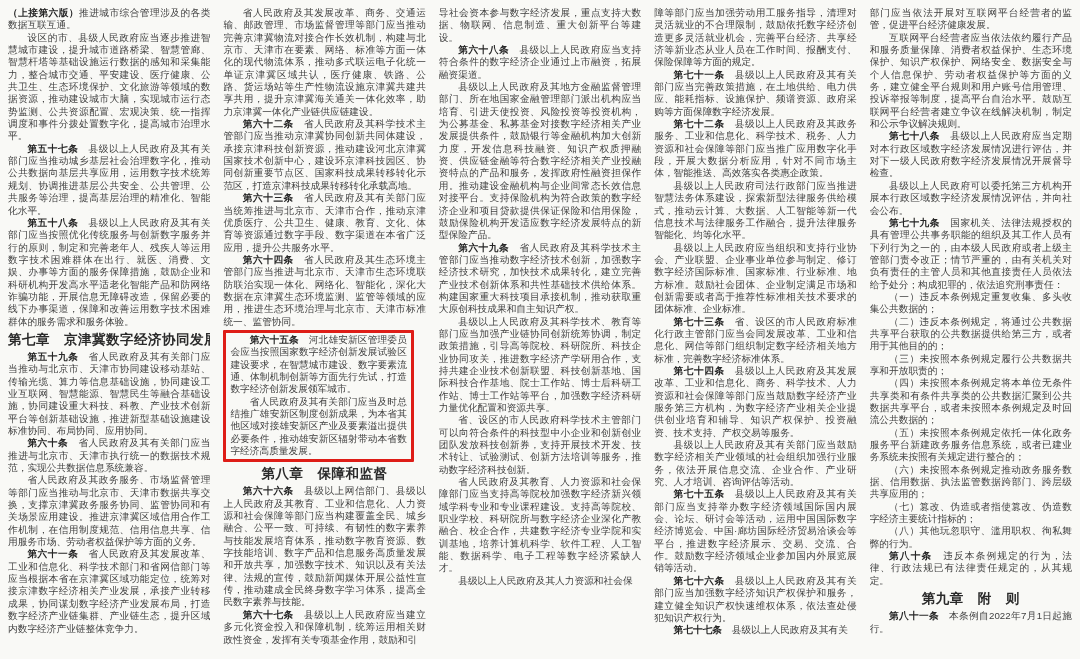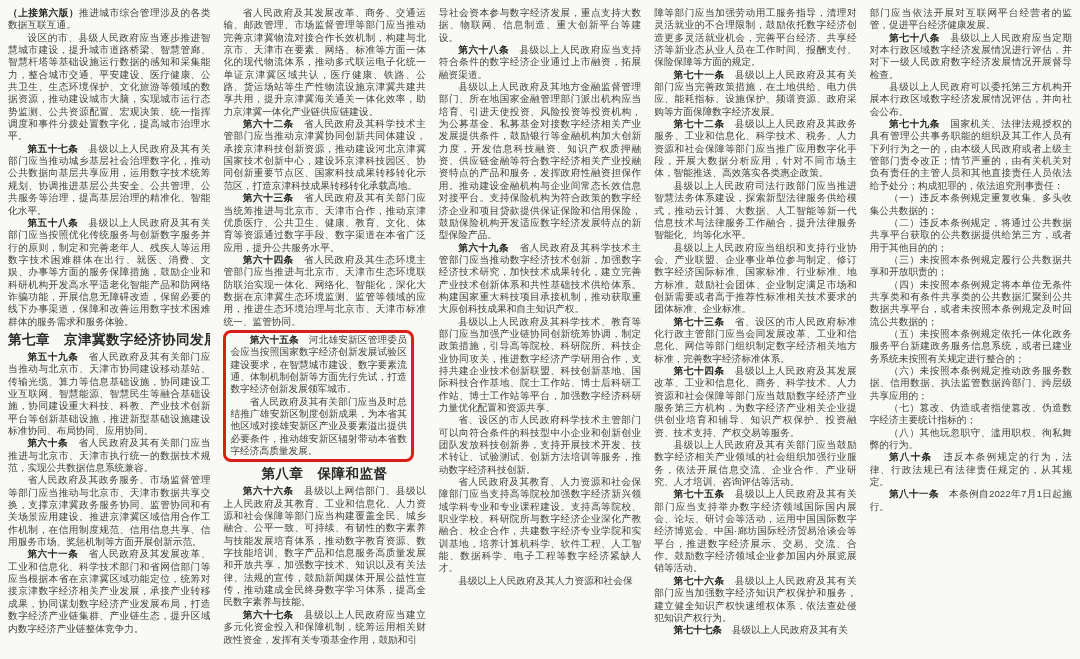--- a/index.html
+++ b/index.html
@@ -53,42 +53,42 @@
     text-align: center;
     font-size: 13.5px;
     line-height: 16px;
     margin: 4px 0 3px 0;
     letter-spacing: 0.5px;
     white-space: nowrap;
     overflow: hidden;
   }
   .redbox {
     border: 3px solid #de1d17;
-    border-radius: 8px;
+    border-radius: 1px;
     margin: 2px 12px 3px 0;
     padding: 1px 4px 2px 4px;
   }
   .redbox .para {
     text-indent: 2em;
   }
 </style>
 </head>
 <body>
 
 <div class="page">
   <div class="columns" id="columns">
       <div class="col">
         <p class="para cont"><span class="label">（上接第六版）</span>推进城市综合管理涉及的各类数据互联互通。</p>
         <p class="para">设区的市、县级人民政府应当逐步推进智慧城市建设，提升城市道路桥梁、智慧管廊、智慧杆塔等基础设施运行数据的感知和采集能力，整合城市交通、平安建设、医疗健康、公共卫生、生态环境保护、文化旅游等领域的数据资源，推动建设城市大脑，实现城市运行态势监测、公共资源配置、宏观决策、统一指挥调度和事件分拨处置数字化，提高城市治理水平。</p>
         <p class="para"><span class="label">第五十七条　</span>县级以上人民政府及其有关部门应当推动城乡基层社会治理数字化，推动公共数据向基层共享应用，运用数字技术统筹规划、协调推进基层公共安全、公共管理、公共服务等治理，提高基层治理的精准化、智能化水平。</p>
         <p class="para"><span class="label">第五十八条　</span>县级以上人民政府及其有关部门应当按照优化传统服务与创新数字服务并行的原则，制定和完善老年人、残疾人等运用数字技术困难群体在出行、就医、消费、文娱、办事等方面的服务保障措施，鼓励企业和科研机构开发高水平适老化智能产品和防网络诈骗功能，开展信息无障碍改造，保留必要的线下办事渠道，保障和改善运用数字技术困难群体的服务需求和服务体验。</p>
         <div class="chapter">第七章　京津冀数字经济协同发展</div>
         <p class="para"><span class="label">第五十九条　</span>省人民政府及其有关部门应当推动与北京市、天津市协同建设移动基站、传输光缆、算力等信息基础设施，协同建设工业互联网、智慧能源、智慧民生等融合基础设施，协同建设重大科技、科教、产业技术创新平台等创新基础设施，推进新型基础设施建设标准协同、布局协同、应用协同。</p>
         <p class="para"><span class="label">第六十条　</span>省人民政府及其有关部门应当推进与北京市、天津市执行统一的数据技术规范，实现公共数据信息系统兼容。</p>
-        <p class="para">省人民政府及其政务服务、市场监督管理等部门应当推动与北京市、天津市数据共享交换，支撑京津冀政务服务协同、监管协同和有关场景应用建设。推进京津冀区域信用合作工作机制，在信用制度规范、信用信息共享、信用服务市场、奖惩机制等方面开展创新示范。</p>
+        <p class="para">省人民政府及其政务服务、市场监督管理等部门应当推动与北京市、天津市数据共享交换，支撑京津冀政务服务协同、监管协同和有关场景应用建设。推进京津冀区域信用合作工作机制，在信用制度规范、信用信息共享、信用服务市场、劳动者权益保护等方面的义务。</p>
         <p class="para"><span class="label">第六十一条　</span>省人民政府及其发展改革、工业和信息化、科学技术部门和省网信部门等应当根据本省在京津冀区域功能定位，统筹对接京津数字经济相关产业发展，承接产业转移成果，协同谋划数字经济产业发展布局，打造数字经济产业链集群、产业链生态，提升区域内数字经济产业链整体竞争力。</p>
       </div>
       <div class="col">
         <p class="para">省人民政府及其发展改革、商务、交通运输、邮政管理、市场监督管理等部门应当推动完善京津冀物流对接合作长效机制，构建与北京市、天津市在要素、网络、标准等方面一体化的现代物流体系，推动多式联运电子化统一单证京津冀区域共认，医疗健康、铁路、公路、货运场站等生产性物流设施京津冀共建共享共用，提升京津冀海关通关一体化效率，助力京津冀一体化产业链供应链建设。</p>
         <p class="para"><span class="label">第六十二条　</span>省人民政府及其科学技术主管部门应当推动京津冀协同创新共同体建设，承接京津科技创新资源，推动建设河北京津冀国家技术创新中心，建设环京津科技园区、协同创新重要节点区、国家科技成果转移转化示范区，打造京津科技成果转移转化承载高地。</p>
         <p class="para"><span class="label">第六十三条　</span>省人民政府及其有关部门应当统筹推进与北京市、天津市合作，推动京津优质医疗、公共卫生、健康、教育、文化、体育等资源通过数字手段、数字渠道在本省广泛应用，提升公共服务水平。</p>
         <p class="para"><span class="label">第六十四条　</span>省人民政府及其生态环境主管部门应当推进与北京市、天津市生态环境联防联治实现一体化、网络化、智能化，深化大数据在京津冀生态环境监测、监管等领域的应用，推进生态环境治理与北京市、天津市标准统一、监管协同。</p>
         <div class="redbox" style="border-color: rgb(222, 29, 23);">
           <p class="para"><span class="label">第六十五条　</span>河北雄安新区管理委员会应当按照国家数字经济创新发展试验区建设要求，在智慧城市建设、数字要素流通、体制机制创新等方面先行先试，打造数字经济创新发展领军城市。</p>
           <p class="para">省人民政府及其有关部门应当及时总结推广雄安新区制度创新成果，为本省其他区域对接雄安新区产业及要素溢出提供必要条件，推动雄安新区辐射带动本省数字经济高质量发展。</p>
@@ -115,28 +115,30 @@
         <p class="para">县级以上人民政府应当组织和支持行业协会、产业联盟、企业事业单位参与制定、修订数字经济国际标准、国家标准、行业标准、地方标准。鼓励社会团体、企业制定满足市场和创新需要或者高于推荐性标准相关技术要求的团体标准、企业标准。</p>
         <p class="para"><span class="label">第七十三条　</span>省、设区的市人民政府标准化行政主管部门应当会同发展改革、工业和信息化、网信等部门组织制定数字经济相关地方标准，完善数字经济标准体系。</p>
         <p class="para"><span class="label">第七十四条　</span>县级以上人民政府及其发展改革、工业和信息化、商务、科学技术、人力资源和社会保障等部门应当鼓励数字经济产业服务第三方机构，为数字经济产业相关企业提供创业培育和辅导、知识产权保护、投资融资、技术支持、产权交易等服务。</p>
         <p class="para">县级以上人民政府及其有关部门应当鼓励数字经济相关产业领域的社会组织加强行业服务，依法开展信息交流、企业合作、产业研究、人才培训、咨询评估等活动。</p>
         <p class="para"><span class="label">第七十五条　</span>县级以上人民政府及其有关部门应当支持举办数字经济领域国际国内展会、论坛、研讨会等活动，运用中国国际数字经济博览会、中国·廊坊国际经济贸易洽谈会等平台，推进数字经济展示、交易、交流、合作。鼓励数字经济领域企业参加国内外展览展销等活动。</p>
         <p class="para"><span class="label">第七十六条　</span>县级以上人民政府及其有关部门应当加强数字经济知识产权保护和服务，建立健全知识产权快速维权体系，依法查处侵犯知识产权行为。</p>
         <p class="para"><span class="label">第七十七条　</span>县级以上人民政府及其有关</p>
       </div>
       <div class="col">
         <p class="para cont">部门应当依法开展对互联网平台经营者的监管，促进平台经济健康发展。</p>
+        <p class="para">互联网平台经营者应当依法依约履行产品和服务质量保障、消费者权益保护、生态环境保护、知识产权保护、网络安全、数据安全与个人信息保护、劳动者权益保护等方面的义务，建立健全平台规则和用户账号信用管理、投诉举报等制度，提高平台自治水平。鼓励互联网平台经营者建立争议在线解决机制，制定和公示争议解决规则。</p>
         <p class="para"><span class="label">第七十八条　</span>县级以上人民政府应当定期对本行政区域数字经济发展情况进行评估，并对下一级人民政府数字经济发展情况开展督导检查。</p>
         <p class="para">县级以上人民政府可以委托第三方机构开展本行政区域数字经济发展情况评估，并向社会公布。</p>
         <p class="para"><span class="label">第七十九条　</span>国家机关、法律法规授权的具有管理公共事务职能的组织及其工作人员有下列行为之一的，由本级人民政府或者上级主管部门责令改正；情节严重的，由有关机关对负有责任的主管人员和其他直接责任人员依法给予处分；构成犯罪的，依法追究刑事责任：</p>
         <p class="para">（一）违反本条例规定重复收集、多头收集公共数据的；</p>
         <p class="para">（二）违反本条例规定，将通过公共数据共享平台获取的公共数据提供给第三方，或者用于其他目的的；</p>
         <p class="para">（三）未按照本条例规定履行公共数据共享和开放职责的；</p>
         <p class="para">（四）未按照本条例规定将本单位无条件共享类和有条件共享类的公共数据汇聚到公共数据共享平台，或者未按照本条例规定及时回流公共数据的；</p>
         <p class="para">（五）未按照本条例规定依托一体化政务服务平台新建政务服务信息系统，或者已建业务系统未按照有关规定进行整合的；</p>
         <p class="para">（六）未按照本条例规定推动政务服务数据、信用数据、执法监管数据跨部门、跨层级共享应用的；</p>
         <p class="para">（七）篡改、伪造或者指使篡改、伪造数字经济主要统计指标的；</p>
         <p class="para">（八）其他玩忽职守、滥用职权、徇私舞弊的行为。</p>
         <p class="para"><span class="label">第八十条　</span>违反本条例规定的行为，法律、行政法规已有法律责任规定的，从其规定。</p>
+        <div class="chapter">第九章　附　则</div>
         <p class="para"><span class="label">第八十一条　</span>本条例自2022年7月1日起施行。</p>
       </div>
     </div>
 </div>
 
 </body></html>

